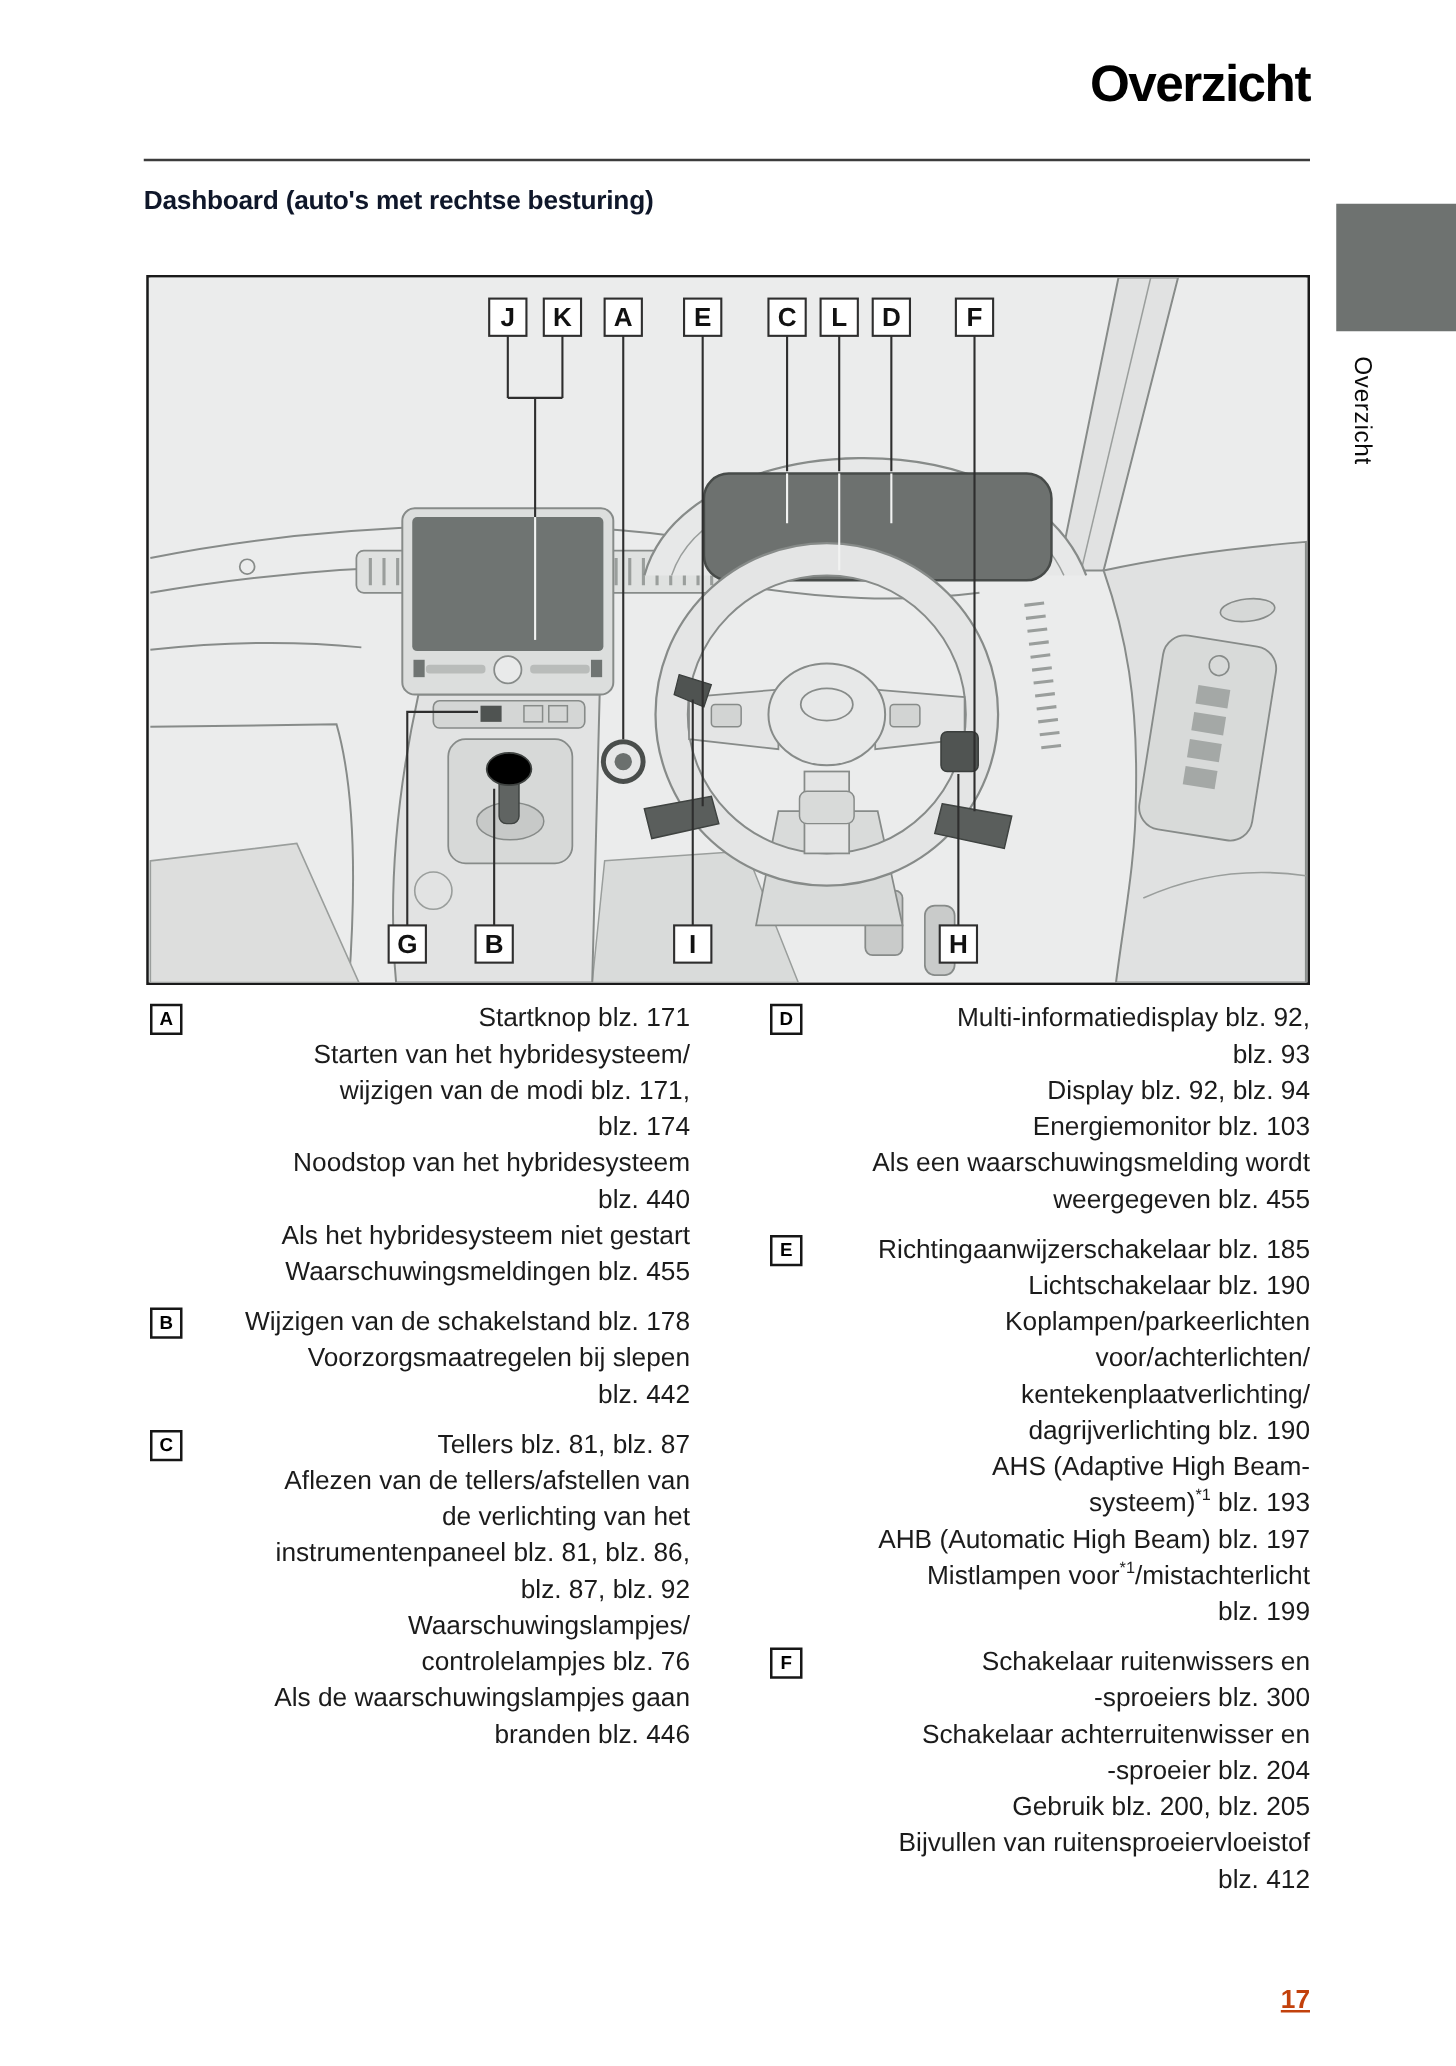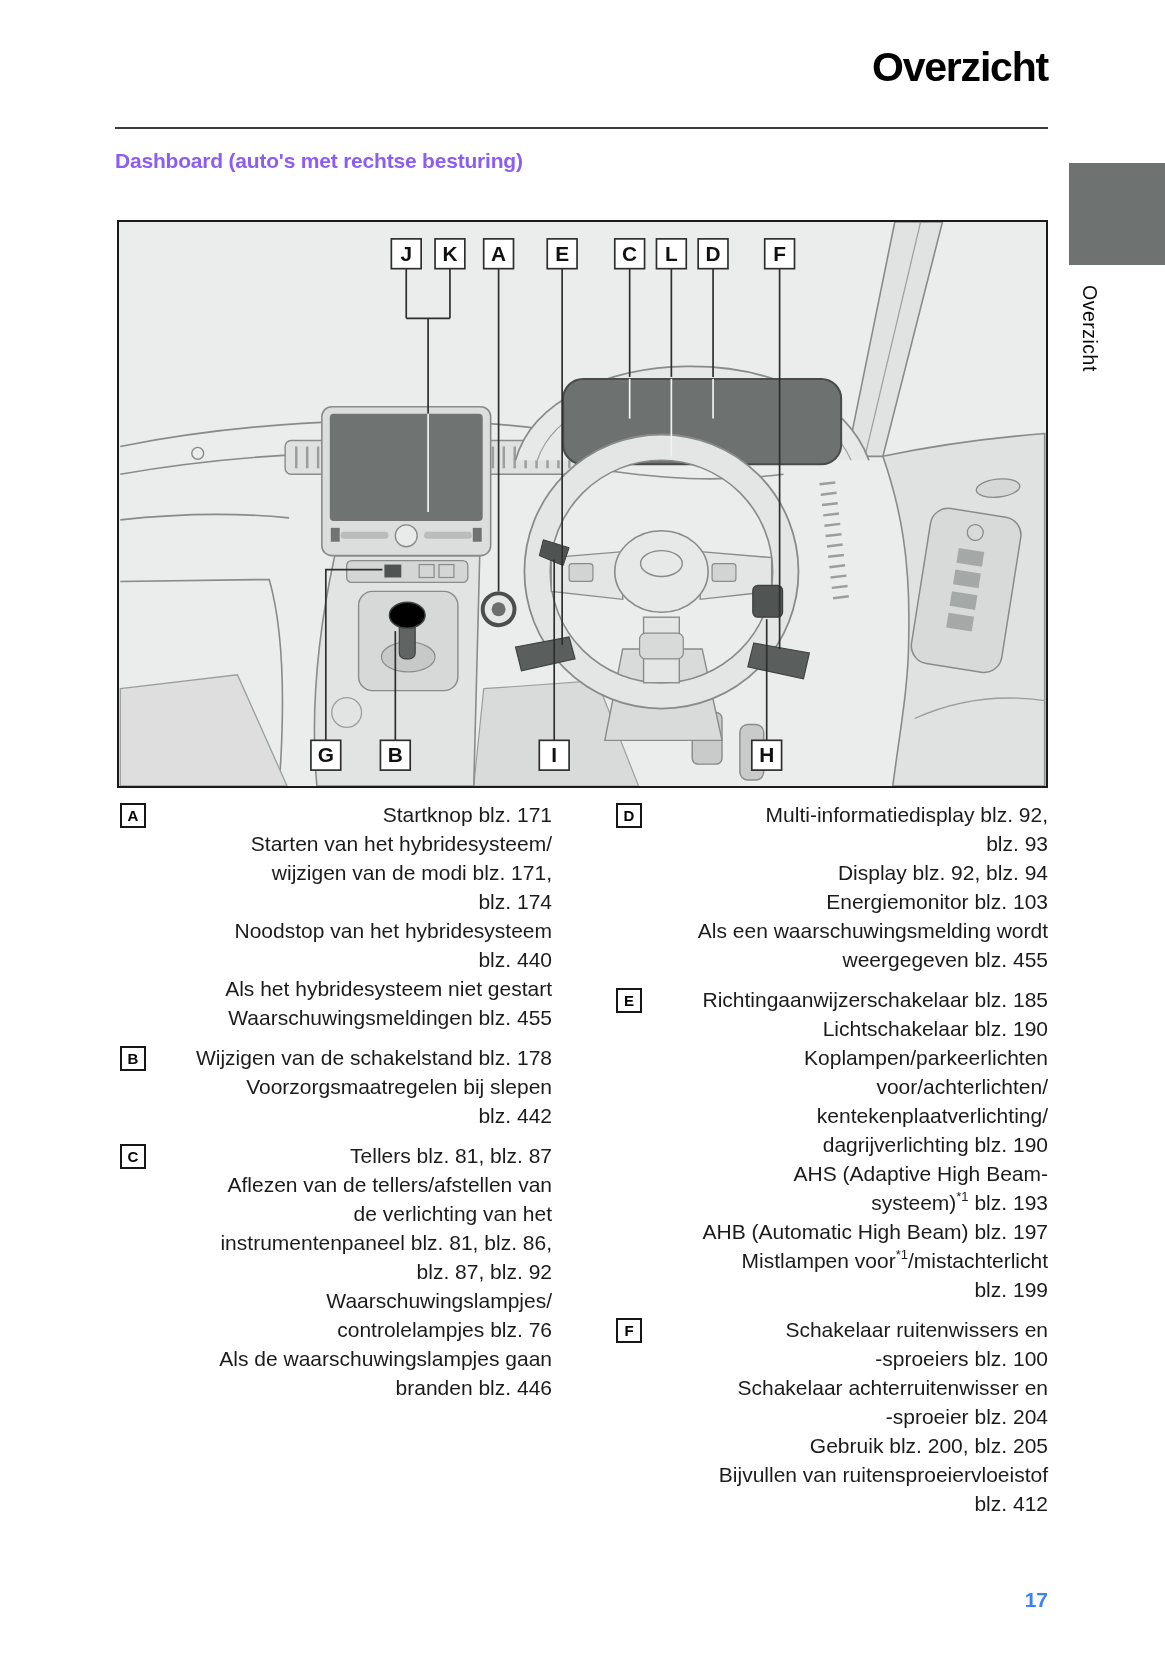--- a/index.html
+++ b/index.html
@@ -5,21 +5,21 @@
   html,body{margin:0;padding:0;background:#fff;}
   body{
     width:1165px;height:1653px;position:relative;overflow:hidden;
     font-family:"Liberation Sans","DejaVu Sans",sans-serif;color:#1b1b1b;
   }
   .title{
     position:absolute;top:44px;left:115px;width:933px;text-align:right;
     font-size:41px;font-weight:bold;letter-spacing:-1.2px;color:#000;
   }
   .rule{position:absolute;left:115px;top:127px;width:933px;height:2px;background:#3c3c3c;}
-  .subheading{position:absolute;left:115px;top:149px;font-size:21px;font-weight:bold;letter-spacing:-0.2px;color:#8b5cf6;}
+  .subheading{position:absolute;left:115px;top:149px;font-size:21px;font-weight:bold;letter-spacing:-0.2px;color:#0f172a;}
   .side-tab{position:absolute;left:1069px;top:163px;width:96px;height:102px;}
   .side-tab-label{
     position:absolute;left:1078px;top:285px;writing-mode:vertical-rl;
     font-size:19.5px;color:#0a0a0a;letter-spacing:0.5px;
   }
   .figure{
     position:absolute;left:117px;top:220px;width:931px;height:568px;
     border:2px solid #1a1a1a;background:#ebecec;box-sizing:border-box;
   }
   .figure svg{display:block;width:100%;height:100%;}
@@ -31,21 +31,21 @@
   .section{position:relative;padding-left:42px;margin-bottom:11px;font-size:21px;line-height:29px;}
   .badge{
     position:absolute;left:0;top:3px;width:22px;height:21px;
     border:2px solid #161616;background:#fff;
     display:flex;align-items:center;justify-content:center;
     font-size:15px;font-weight:bold;color:#000;
   }
   .line{white-space:nowrap;text-align:right;}
   .line.first{text-indent:5px;}
   .section sup{font-size:13px;line-height:0;position:relative;top:-1px;}
-  .page-num{position:absolute;right:117px;top:1588px;font-size:21px;font-weight:bold;color:#3b82f6;}
+  .page-num{position:absolute;right:117px;top:1588px;font-size:21px;font-weight:bold;color:#c2410c;text-decoration:underline;}
   text.lbl{font-family:"Liberation Sans","DejaVu Sans",sans-serif;font-size:21px;font-weight:600;fill:#111;}
 </style>
 </head>
 <body>
 
 <div class="title">Overzicht</div>
 <div class="rule"></div>
 <div class="subheading">Dashboard (auto's met rechtse besturing)</div>
 
 <div class="side-tab" style="background: rgb(110, 114, 112);"></div>
@@ -241,21 +241,21 @@
         <div class="line">dagrijverlichting blz. 190</div>
         <div class="line">AHS (Adaptive High Beam-</div>
         <div class="line">systeem)<sup>*1</sup> blz. 193</div>
         <div class="line">AHB (Automatic High Beam) blz. 197</div>
         <div class="line">Mistlampen voor<sup>*1</sup>/mistachterlicht</div>
         <div class="line">blz. 199</div>
       </div>
       <div class="section">
         <span class="badge">F</span>
         <div class="line first">Schakelaar ruitenwissers en</div>
-        <div class="line">-sproeiers blz. 100</div>
+        <div class="line">-sproeiers blz. 300</div>
         <div class="line">Schakelaar achterruitenwisser en</div>
         <div class="line">-sproeier blz. 204</div>
         <div class="line">Gebruik blz. 200, blz. 205</div>
         <div class="line">Bijvullen van ruitensproeiervloeistof</div>
         <div class="line">blz. 412</div>
       </div>
     </div>
 </div>
 
 <div class="page-num">17</div>

